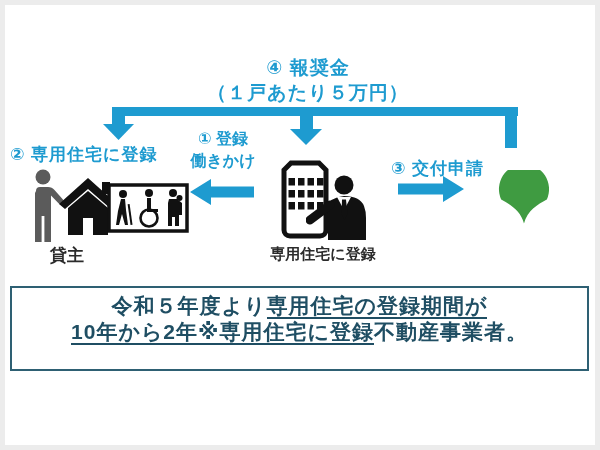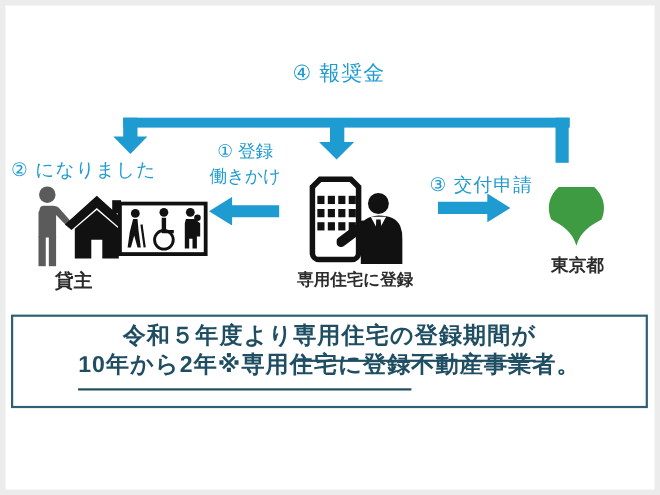--- a/index.html
+++ b/index.html
@@ -6,58 +6,59 @@
     --accent-blue:#1E9BD0; --navy-text:#1F4E63; --note-text:#4A7082;
     --tokyo-green:#3F9B41; --icon-black:#111111; --icon-gray:#5B5B5B;
     --label-dark:#2B2B2B;
   }
   *{margin:0;padding:0;box-sizing:border-box}
   html,body{background:#fff}
   body{font-family:"Liberation Sans","DejaVu Sans",sans-serif;}
   .stage{position:relative;width:600px;height:450px;background:#fff;overflow:hidden}
   .frame{position:absolute;inset:0;border:5px solid #ececec;pointer-events:none;z-index:50}
   .abs{position:absolute}
-  .blue{color:var(--accent-blue);font-weight:normal}
+  .blue{color:var(--accent-blue);font-weight:bold}
   .reward{left:158px;top:55px;width:300px;text-align:center;font-size:19px;line-height:1.32;letter-spacing:1px}
   .step1{left:183px;top:128px;width:80px;text-align:center;font-size:16px;line-height:1.38}
   .step2{left:10px;top:143px;font-size:17px;letter-spacing:1px}
   .step3{left:385px;top:157px;width:105px;text-align:center;font-size:17px;letter-spacing:1px}
   .entity-label{color:var(--label-dark);font-weight:bold;text-align:center}
   .landlord-label{left:37px;top:244px;width:60px;font-size:17px}
   .realtor-label{left:258px;top:245px;width:130px;font-size:15px}
   .tokyo-label{left:493px;top:231px;width:64px;font-size:16px}
   .notice{left:10px;top:286px;width:579px;height:85px;border:2px solid #2E6073;background:#fff;
           text-align:center;color:var(--navy-text);padding-top:5px}
   .notice .big{font-size:21px;font-weight:bold;letter-spacing:1px;line-height:1.22}
-  .notice .u{border-bottom:2px solid currentColor;padding-bottom:10px}
+  .notice .u{border-bottom:2px solid currentColor;padding-bottom:0}
   .notice .foot{font-size:15px;color:var(--note-text);margin-top:3px;letter-spacing:1px}
   svg{display:block}
 </style>
 </head>
 <body>
 
 <div class="stage">
   <div class="frame"></div>
 
   <div class="abs reward blue">
     <div>④ 報奨金</div>
+    <div>（１戸あたり５万円）</div>
   </div>
 
   <svg class="abs" style="left:98px;top:103px" width="424" height="46" viewBox="0 0 424 46">
     <g fill="var(--accent-blue)">
       <rect x="14" y="4" width="406" height="9"></rect>
       <rect x="14" y="4" width="13" height="18"></rect>
       <polygon points="5,21 36,21 20.5,37"></polygon>
       <rect x="202" y="10" width="13" height="17"></rect>
       <polygon points="192,26 224,26 208,42"></polygon>
       <rect x="407" y="4" width="12" height="41"></rect>
     </g>
   </svg>
 
-  <div class="abs step2 blue">② になりました</div>
+  <div class="abs step2 blue">② 専用住宅に登録</div>
   <div class="abs step3 blue">③ 交付申請</div>
   <div class="abs step1 blue">
     <div>① 登録</div>
     <div>働きかけ</div>
   </div>
 
   <svg class="abs" style="left:26px;top:169px" width="42" height="74" viewBox="0 0 42 74">
     <g fill="var(--icon-gray)">
       <circle cx="17" cy="8" r="7.5"></circle>
       <path d="M10 22 Q10 18 14 18 H22 Q26 18 28.5 21 L36.5 30 Q39 32.5 37 34.7 Q35 36.7 32.5 34.2 L25 26.5 L25 47 H9 L9 24 Z"></path>
@@ -128,19 +129,18 @@
   <div class="abs entity-label realtor-label">専用住宅に登録</div>
 
   <svg class="abs" style="left:398px;top:176px" width="66" height="26" viewBox="0 0 66 26">
     <polygon points="66,13 45,0 45,7.5 0,7.5 0,18.5 45,18.5 45,26" fill="var(--accent-blue)"></polygon>
   </svg>
 
   <svg class="abs" style="left:496px;top:170px" width="56" height="54" viewBox="0 0 100 97">
     <path d="M50 96 C44 73 26 62 9 53 A45 45 0 1 1 91 53 C74 62 56 73 50 96 Z" fill="var(--tokyo-green)"></path>
   </svg>
 
-  <div class="abs entity-label tokyo-label">東京都</div>
 
   <div class="abs notice">
     <div class="big"><span>令和５年度より</span><span class="u">専用住宅の登録期間が</span></div>
     <div class="big"><span class="u">10年から2年※専用住宅に登録</span><span>不動産事業者。</span></div>
   </div>
 </div>
 
 </body></html>

